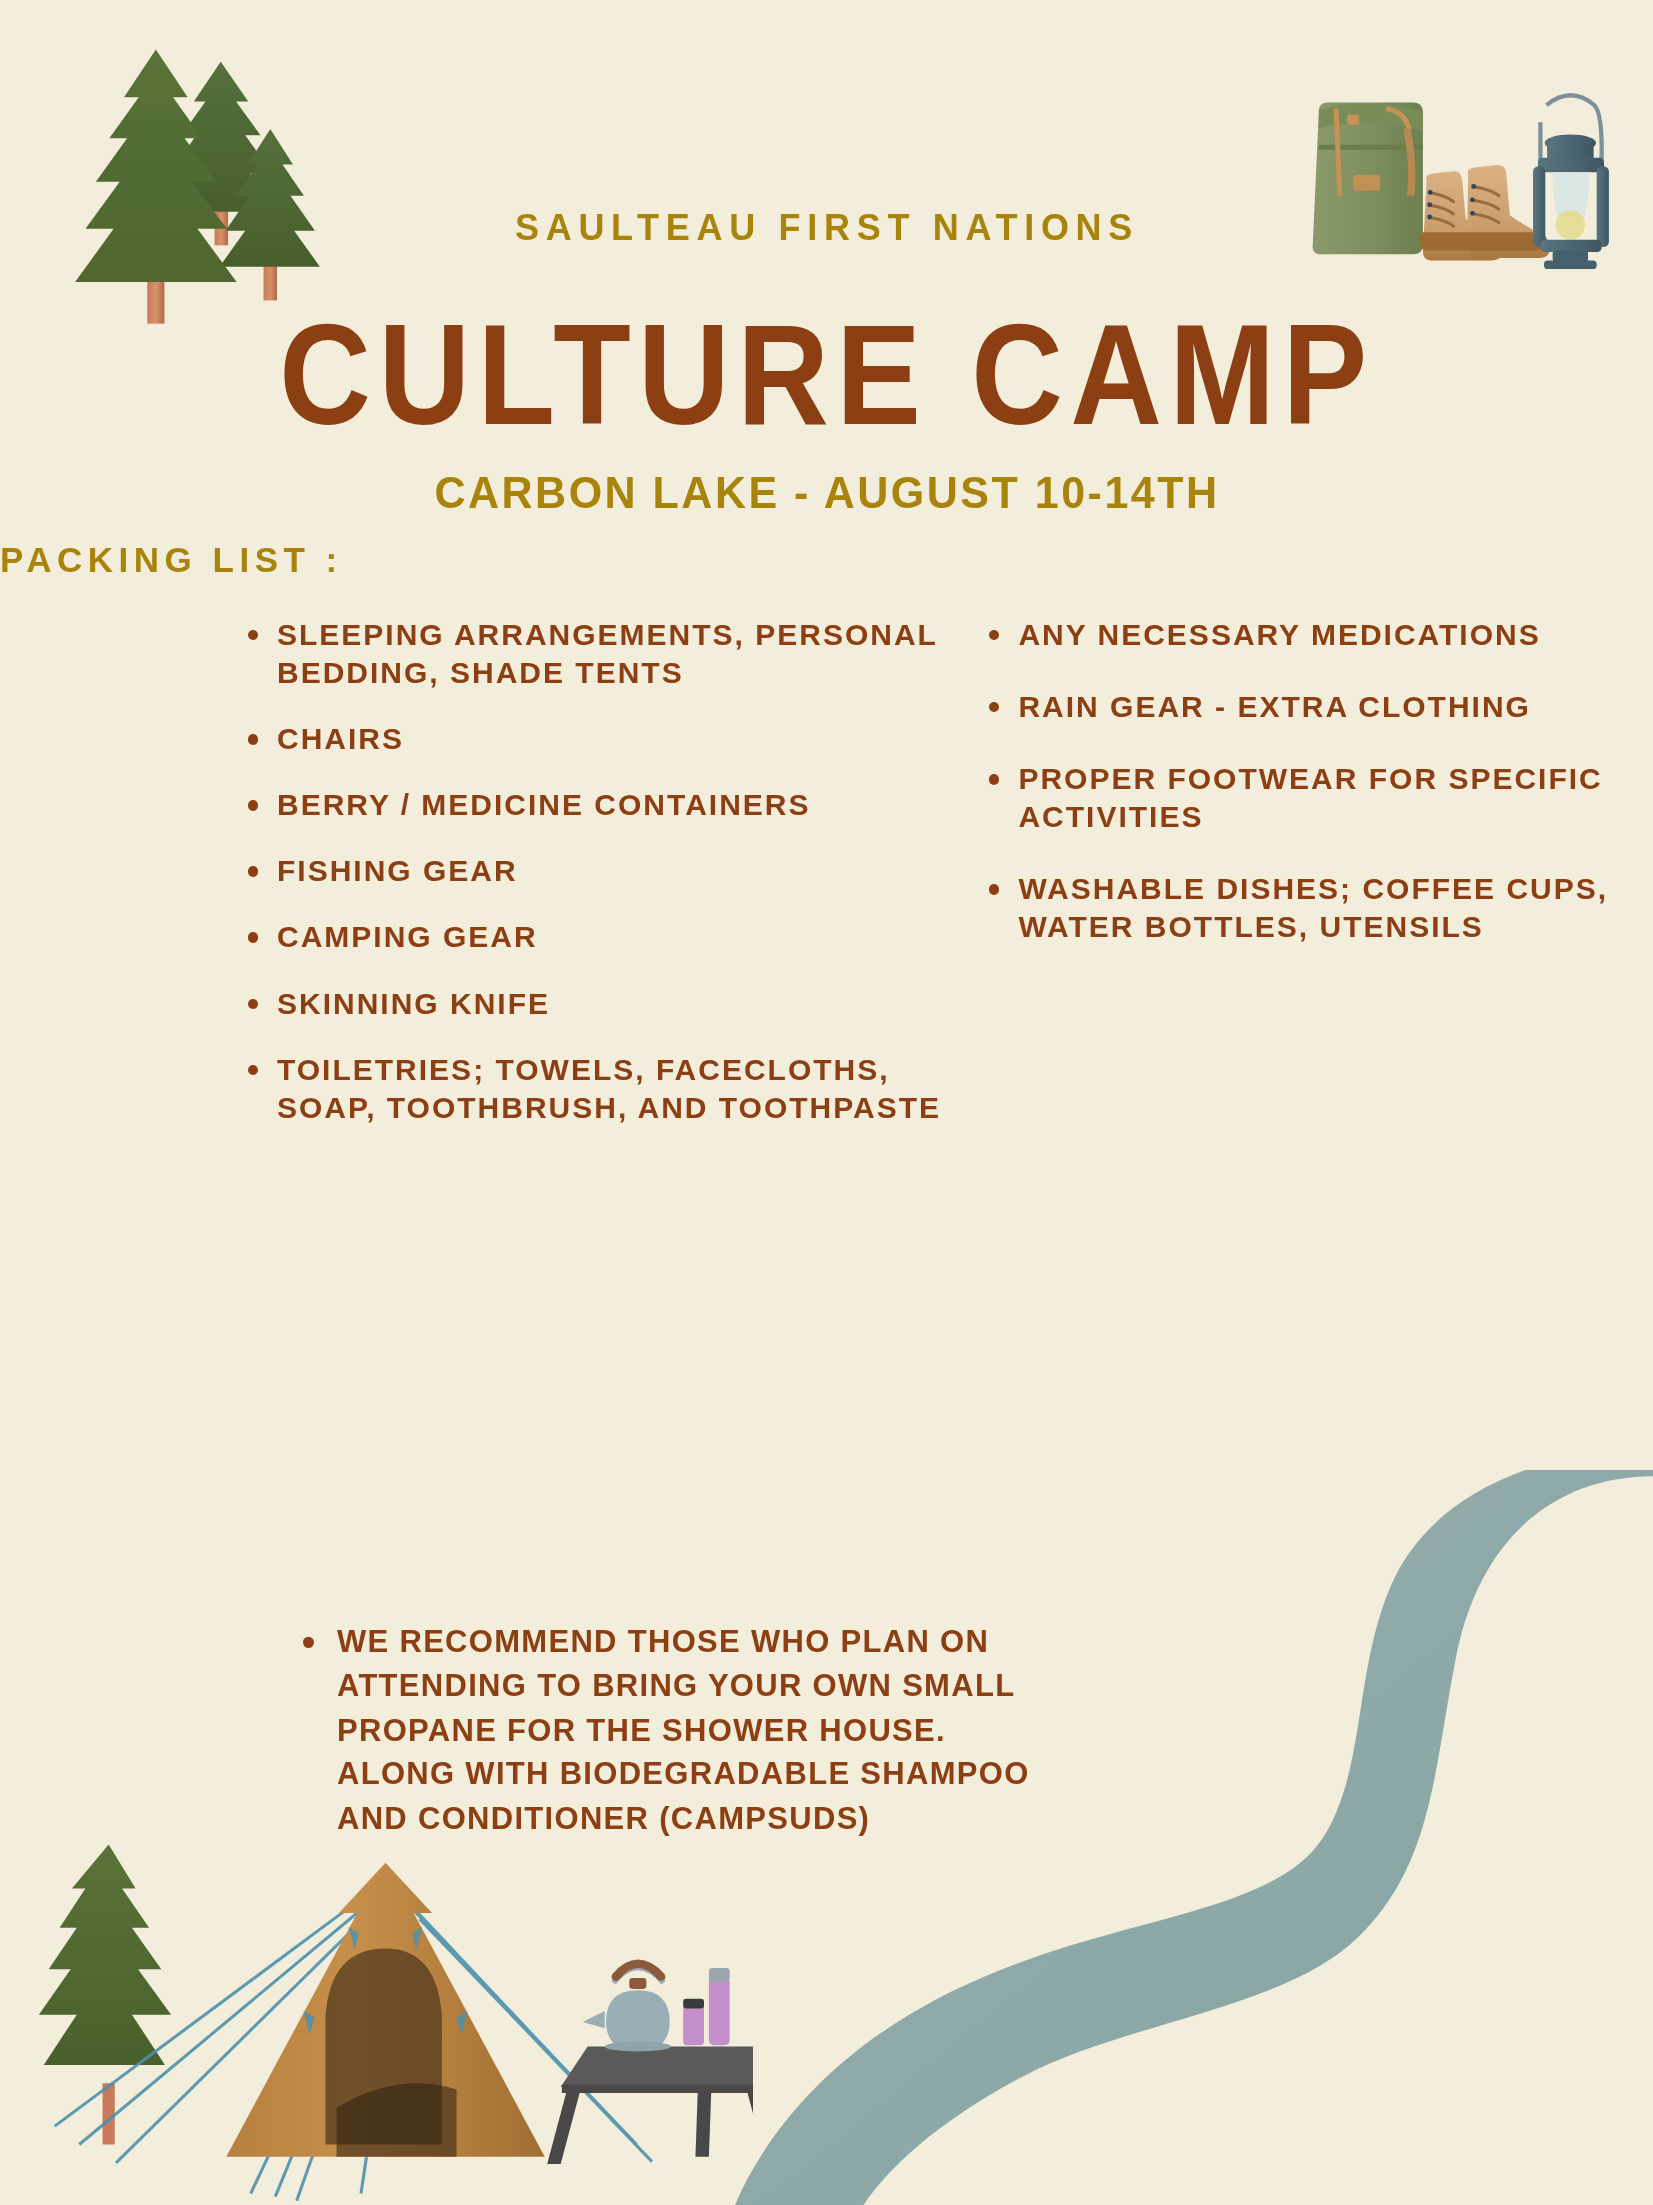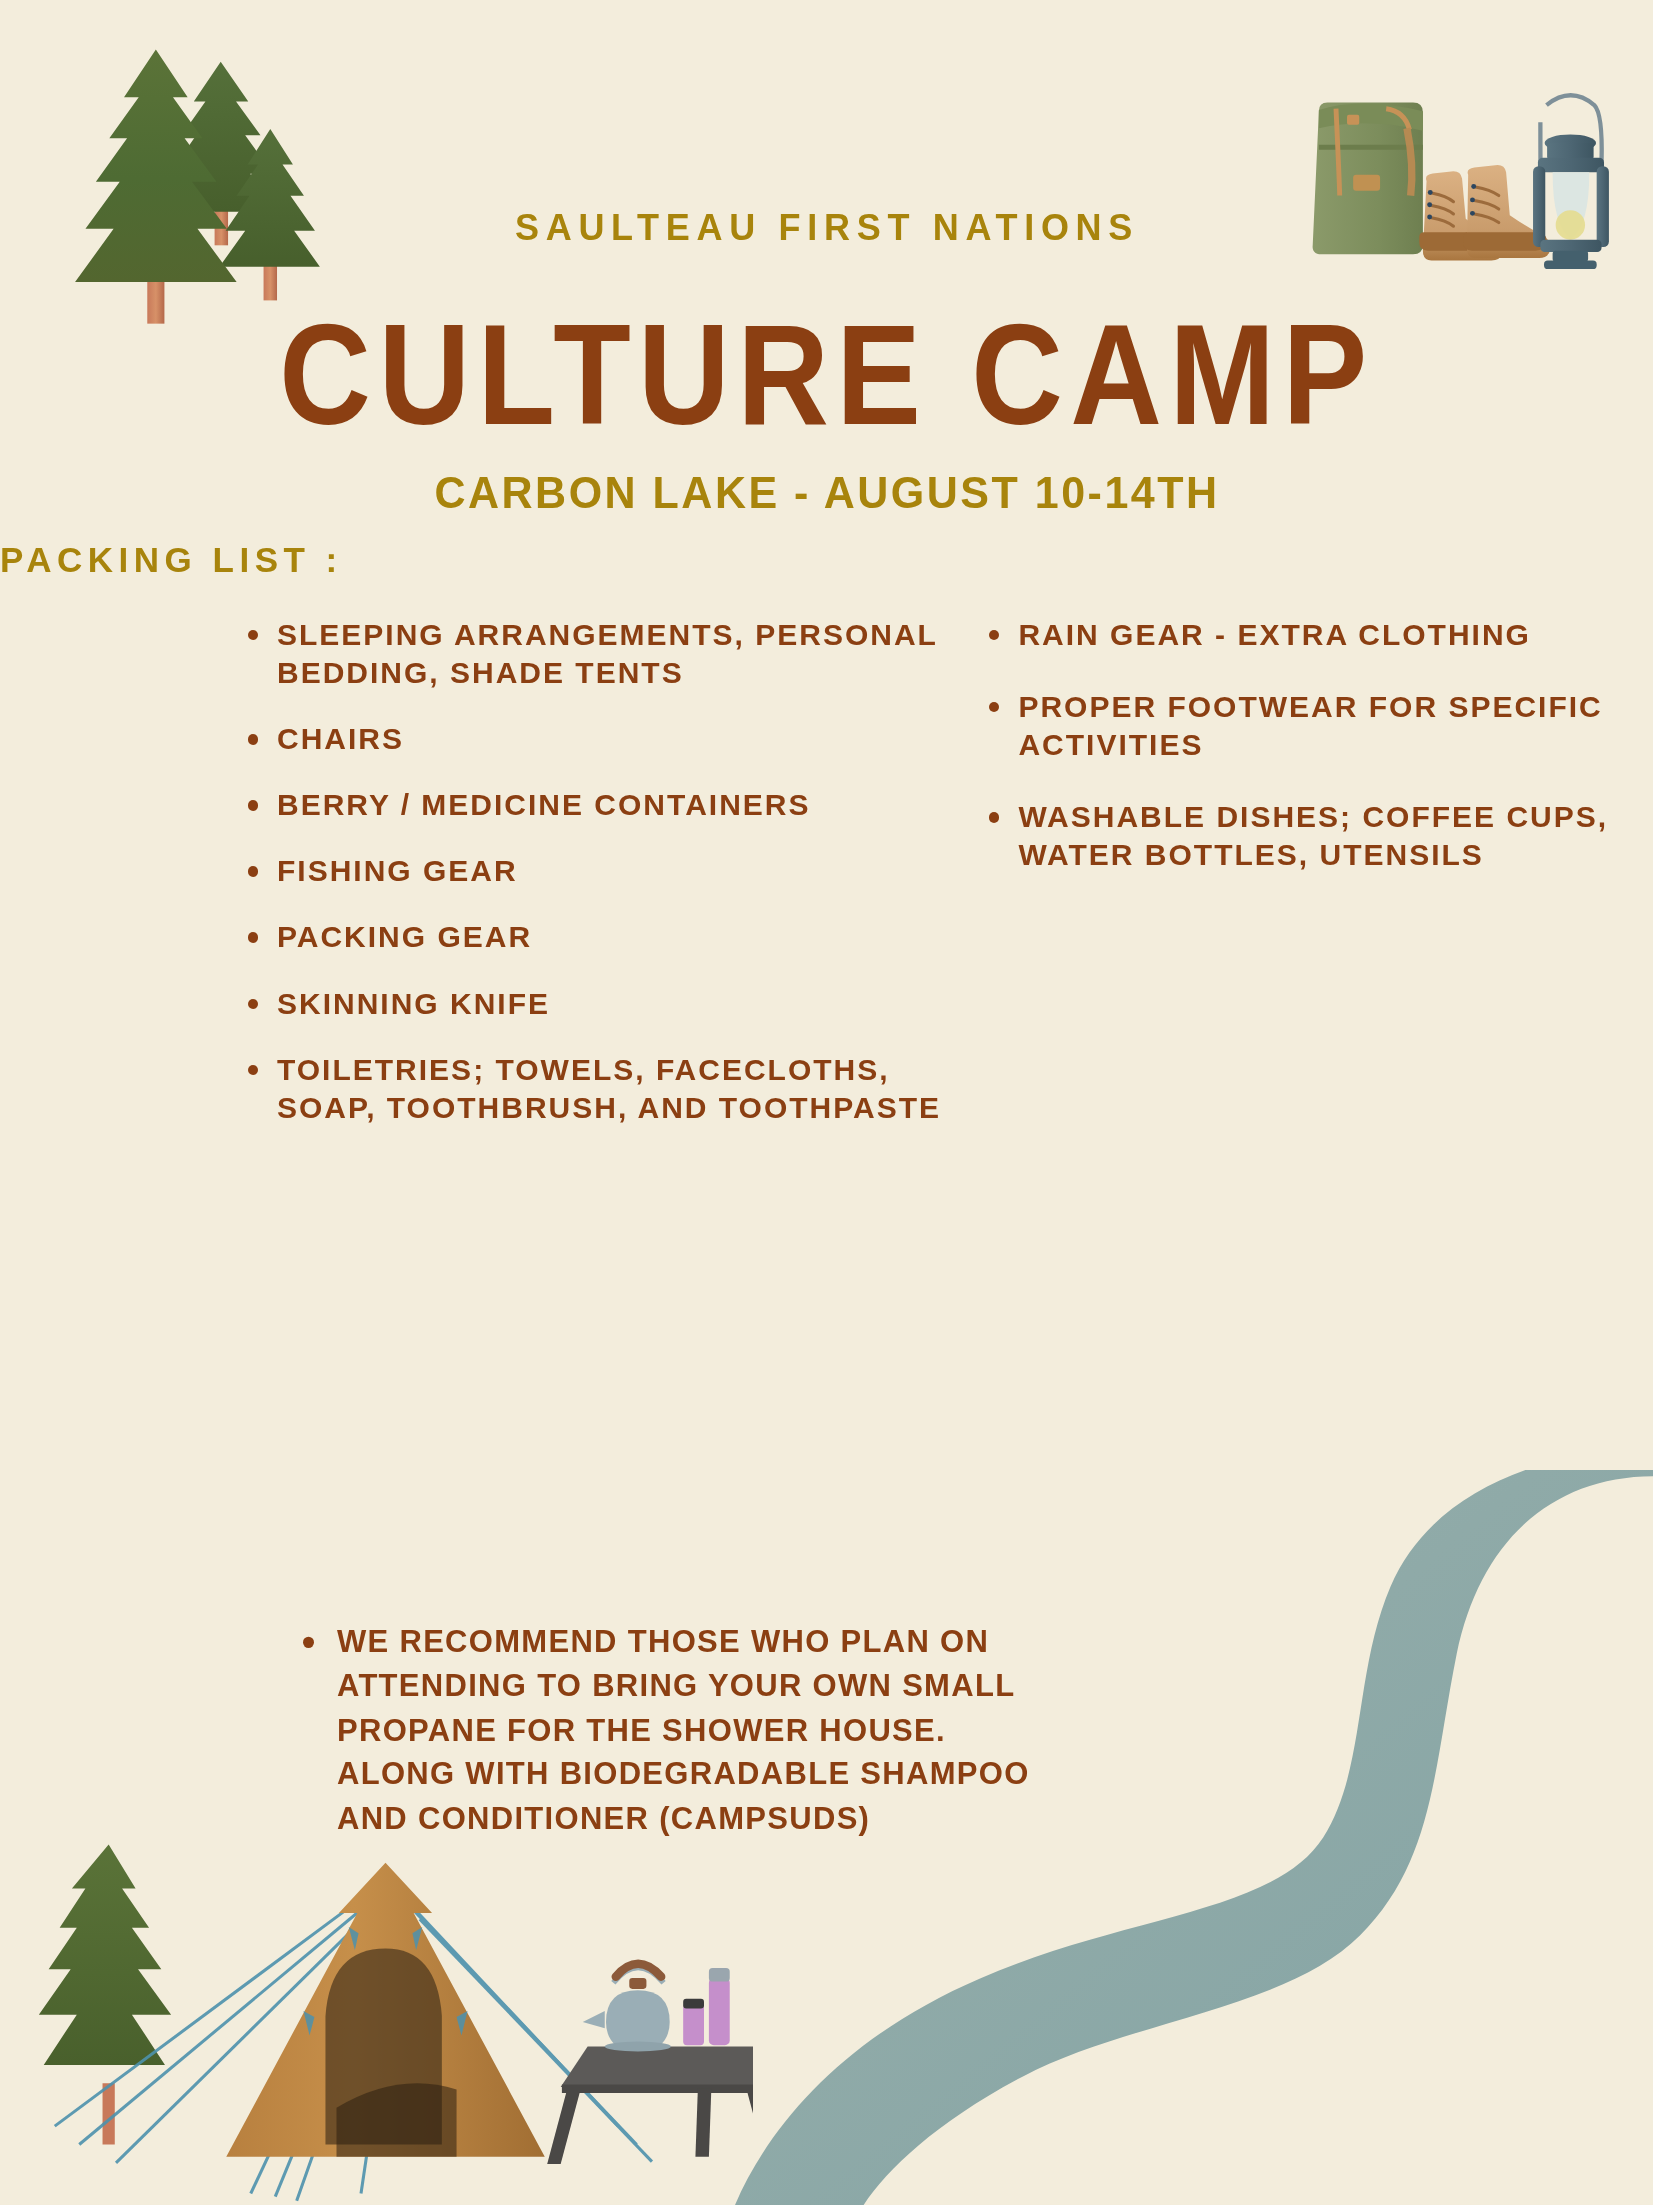--- a/index.html
+++ b/index.html
@@ -335,27 +335,28 @@
   <div id="event-line">CARBON LAKE  - AUGUST 10-14TH</div>
   <div id="list-heading">PACKING LIST :</div>
 
   <div id="columns">
     <div class="col" id="col-left">
       <ul class="packing">
         <li>SLEEPING ARRANGEMENTS, PERSONAL BEDDING, SHADE TENTS</li>
         <li>CHAIRS</li>
         <li>BERRY / MEDICINE CONTAINERS</li>
         <li>FISHING GEAR</li>
-        <li>PACKING GEAR</li>
+        <li>CAMPING GEAR</li>
         <li>SKINNING KNIFE</li>
         <li>TOILETRIES; TOWELS, FACECLOTHS, SOAP, TOOTHBRUSH, AND TOOTHPASTE</li>
       </ul>
     </div>
     <div class="col" id="col-right">
       <ul class="packing">
+        <li>ANY NECESSARY MEDICATIONS</li>
         <li>RAIN GEAR - EXTRA CLOTHING</li>
         <li>PROPER FOOTWEAR FOR SPECIFIC ACTIVITIES</li>
         <li>WASHABLE DISHES; COFFEE CUPS, WATER BOTTLES, UTENSILS</li>
       </ul>
     </div>
   </div>
 
   <div id="note">
     <span class="nline">WE RECOMMEND THOSE WHO PLAN ON</span>
     <span class="nline">ATTENDING TO BRING YOUR OWN SMALL</span>

